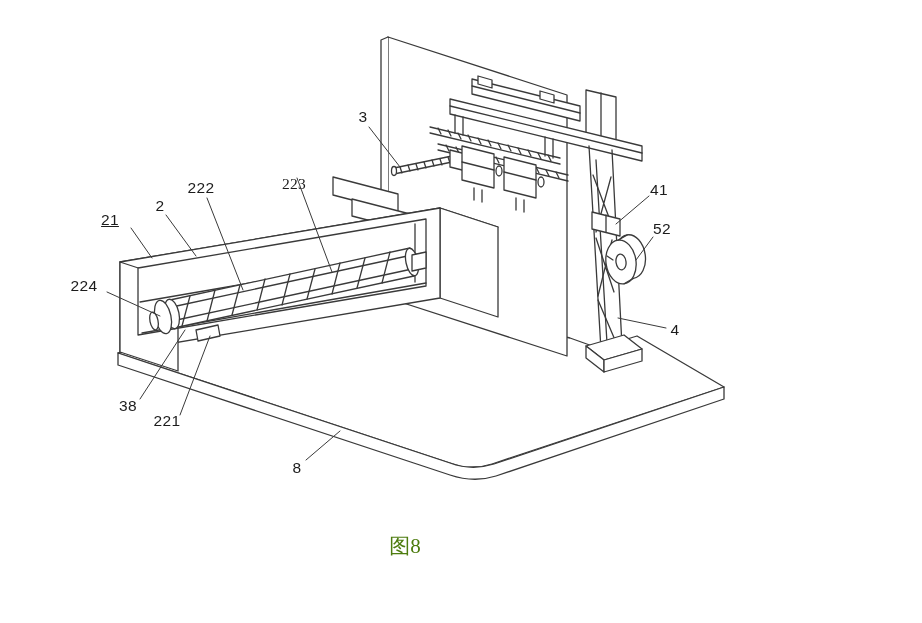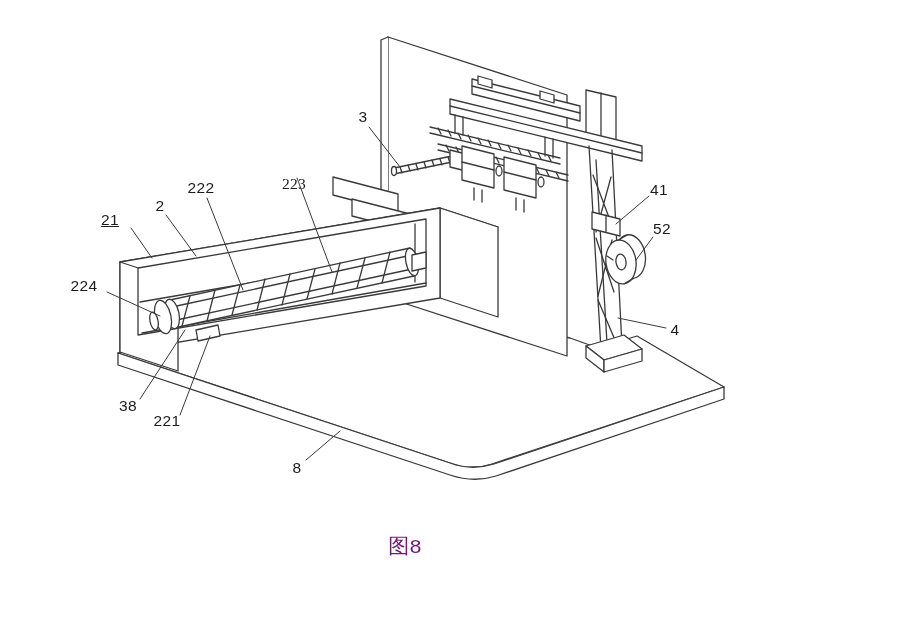--- a/index.html
+++ b/index.html
@@ -16,23 +16,23 @@
     transform:translate(-50%,-50%);
     font-size:15.5px;
     color:#1c1c1c;
     letter-spacing:0.3px;
     white-space:nowrap;
     user-select:none;
   }
   .caption{
     position:absolute;
     transform:translate(-50%,-50%);
-    font-family:Liberation Mono, monospace;
+    font-family:Liberation Serif, serif;
     font-size:21px;
-    color:#701a75;
+    color:#4d7c0f;
   }
 </style>
 </head>
 <body>
 
 <div id="stage">
 
   <svg id="drawing" width="922" height="623" viewBox="0 0 922 623" xmlns="http://www.w3.org/2000/svg">
     <g stroke="#3a3a3a" stroke-width="1.3" fill="none" stroke-linejoin="round" stroke-linecap="round">
 

